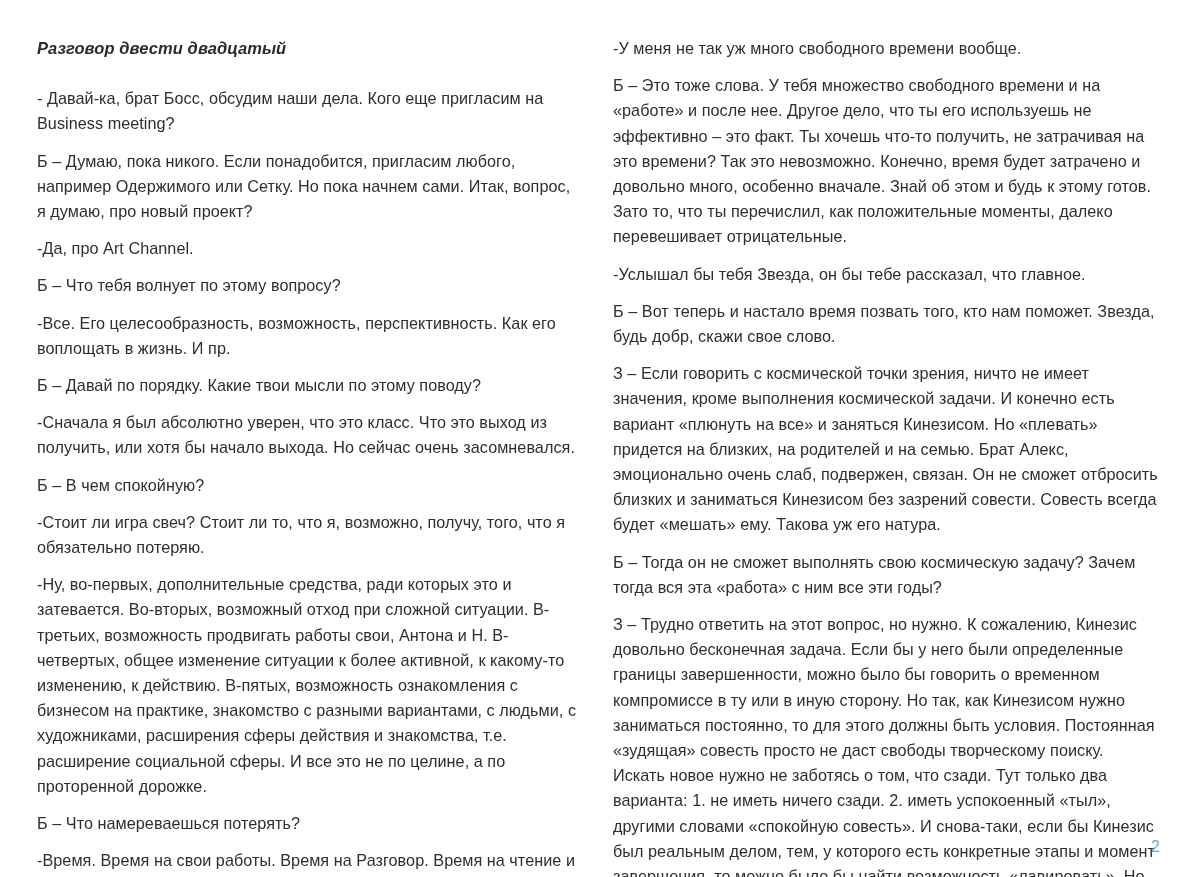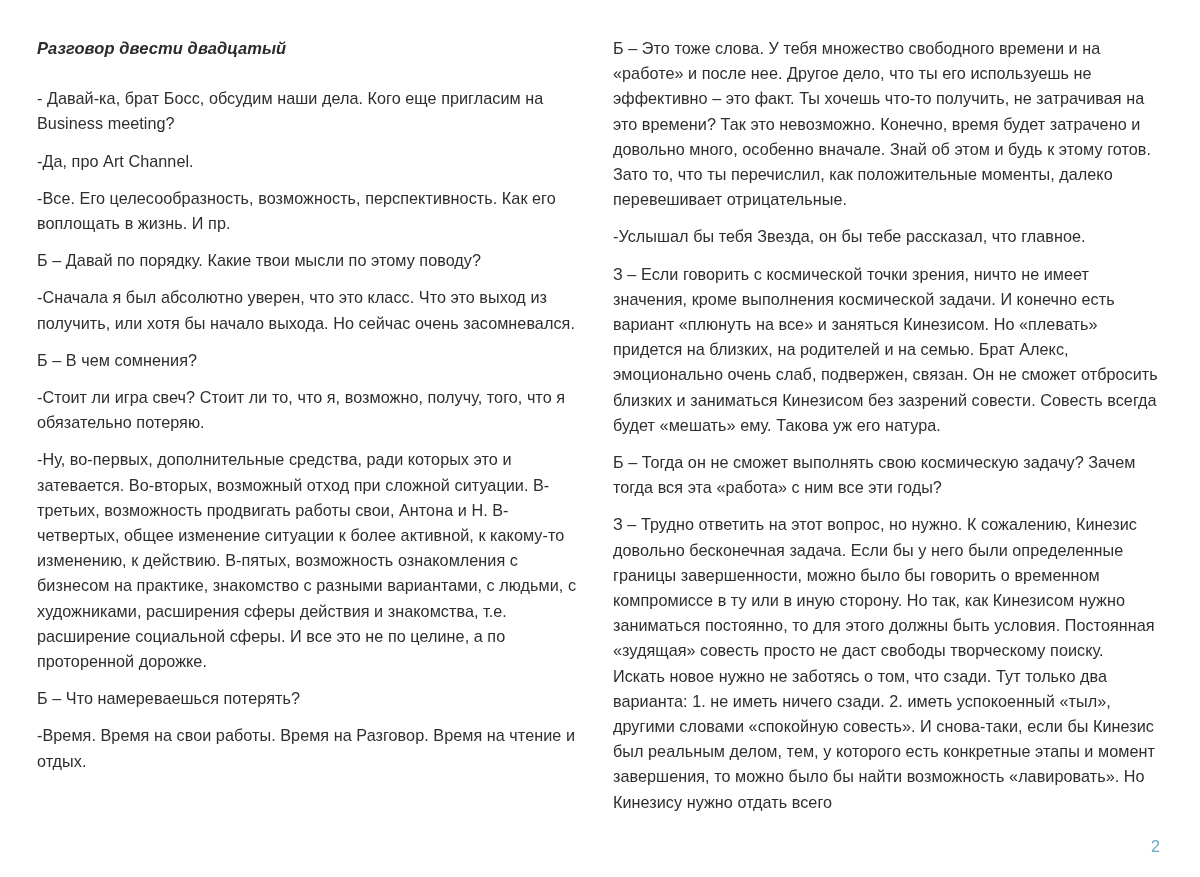--- a/index.html
+++ b/index.html
@@ -77,34 +77,38 @@
 <body>
 
 <div class="page">
 
   <div class="columns">
 
     <div class="column">
       <h1 class="doc-title">Разговор двести двадцатый</h1>
 
       <p class="para">- Давай-ка, брат Босс, обсудим наши дела. Кого еще пригласим на Business meeting?</p>
+      <p class="para">Б – Думаю, пока никого. Если понадобится, пригласим любого, например Одержимого или Сетку. Но пока начнем сами. Итак, вопрос, я думаю, про новый проект?</p>
       <p class="para">-Да, про Art Channel.</p>
+      <p class="para">Б – Что тебя волнует по этому вопросу?</p>
       <p class="para">-Все. Его целесообразность, возможность, перспективность. Как его воплощать в жизнь. И пр.</p>
       <p class="para">Б – Давай по порядку. Какие твои мысли по этому поводу?</p>
       <p class="para">-Сначала я был абсолютно уверен, что это класс. Что это выход из получить, или хотя бы начало выхода. Но сейчас очень засомневался.</p>
-      <p class="para">Б – В чем сомнения?</p>
+      <p class="para">Б – В чем спокойную?</p>
       <p class="para">-Стоит ли игра свеч? Стоит ли то, что я, возможно, получу, того, что я обязательно потеряю.</p>
       <p class="para">-Ну, во-первых, дополнительные средства, ради которых это и затевается. Во-вторых, возможный отход при сложной ситуации. В-третьих, возможность продвигать работы свои, Антона и Н. В-четвертых, общее изменение ситуации к более активной, к какому-то изменению, к действию. В-пятых, возможность ознакомления с бизнесом на практике, знакомство с разными вариантами, с людьми, с художниками, расширения сферы действия и знакомства, т.е. расширение социальной сферы. И все это не по целине, а по проторенной дорожке.</p>
       <p class="para">Б – Что намереваешься потерять?</p>
       <p class="para">-Время. Время на свои работы. Время на Разговор. Время на чтение и отдых.</p>
     </div>
 
     <div class="column">
+      <p class="para">-У меня не так уж много свободного времени вообще.</p>
       <p class="para">Б – Это тоже слова. У тебя множество свободного времени и на «работе» и после нее. Другое дело, что ты его используешь не эффективно – это факт. Ты хочешь что-то получить, не затрачивая на это времени? Так это невозможно. Конечно, время будет затрачено и довольно много, особенно вначале. Знай об этом и будь к этому готов. Зато то, что ты перечислил, как положительные моменты, далеко перевешивает отрицательные.</p>
       <p class="para">-Услышал бы тебя Звезда, он бы тебе рассказал, что главное.</p>
+      <p class="para">Б – Вот теперь и настало время позвать того, кто нам поможет. Звезда, будь добр, скажи свое слово.</p>
       <p class="para">З – Если говорить с космической точки зрения, ничто не имеет значения, кроме выполнения космической задачи. И конечно есть вариант «плюнуть на все» и заняться Кинезисом. Но «плевать» придется на близких, на родителей и на семью. Брат Алекс, эмоционально очень слаб, подвержен, связан. Он не сможет отбросить близких и заниматься Кинезисом без зазрений совести. Совесть всегда будет «мешать» ему. Такова уж его натура.</p>
       <p class="para">Б – Тогда он не сможет выполнять свою космическую задачу? Зачем тогда вся эта «работа» с ним все эти годы?</p>
       <p class="para">З – Трудно ответить на этот вопрос, но нужно. К сожалению, Кинезис довольно бесконечная задача. Если бы у него были определенные границы завершенности, можно было бы говорить о временном компромиссе в ту или в иную сторону. Но так, как Кинезисом нужно заниматься постоянно, то для этого должны быть условия. Постоянная «зудящая» совесть просто не даст свободы творческому поиску. Искать новое нужно не заботясь о том, что сзади. Тут только два варианта: 1. не иметь ничего сзади. 2. иметь успокоенный «тыл», другими словами «спокойную совесть». И снова-таки, если бы Кинезис был реальным делом, тем, у которого есть конкретные этапы и момент завершения, то можно было бы найти возможность «лавировать». Но Кинезису нужно отдать всего</p>
     </div>
 
   </div>
 
   <div class="page-number">2</div>
 
 </div>

